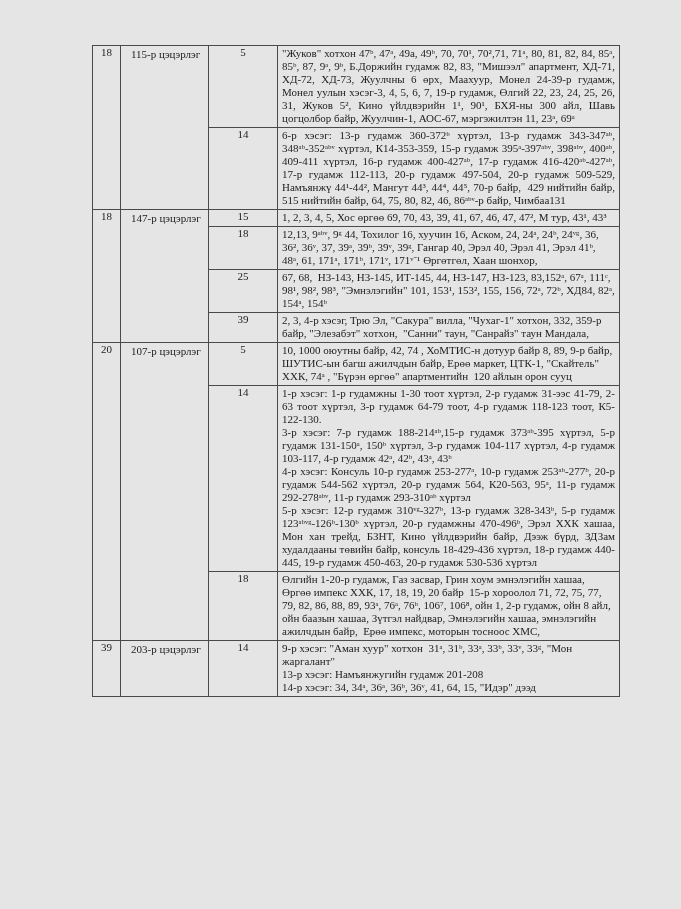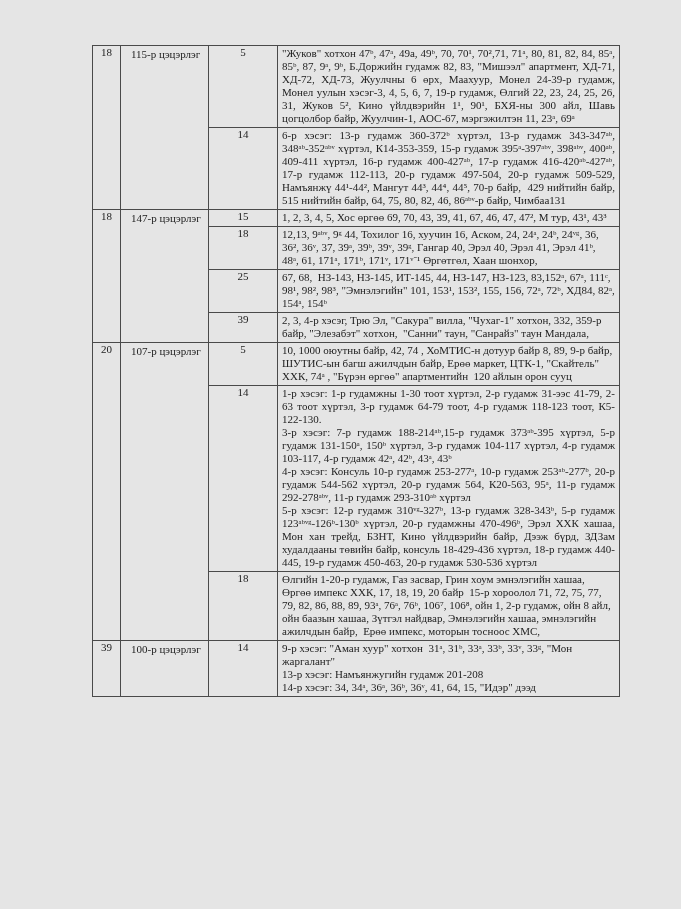--- a/index.html
+++ b/index.html
@@ -112,21 +112,21 @@
 4-р хэсэг: Консуль 10-р гудамж 253-277ᵃ, 10-р гудамж 253ᵃᵇ-277ᵇ, 20-р гудамж 544-562 хүртэл, 20-р гудамж 564, К20-563, 95ᵃ, 11-р гудамж 292-278ᵃᵇᵛ, 11-р гудамж 293-310ᵃᵇ хүртэл
 5-р хэсэг: 12-р гудамж 310ᵛᵍ-327ᵇ, 13-р гудамж 328-343ᵇ, 5-р гудамж 123ᵃᵇᵛᵍ-126ᵇ-130ᵇ хүртэл, 20-р гудамжны 470-496ᵇ, Эрэл ХХК хашаа, Мон хан трейд, БЗНТ, Кино үйлдвэрийн байр, Дээж бүрд, ЗДЗам худалдааны төвийн байр, консуль 18-429-436 хүртэл, 18-р гудамж 440-445, 19-р гудамж 450-463, 20-р гудамж 530-536 хүртэл</td>
       </tr>
       <tr>
         <td class="c-count">18</td>
         <td class="c-text">Өлгийн 1-20-р гудамж, Газ засвар, Грин хоум эмнэлэгийн хашаа, Өргөө импекс ХХК, 17, 18, 19, 20 байр  15-р хороолол 71, 72, 75, 77, 79, 82, 86, 88, 89, 93ᵃ, 76ᵃ, 76ᵇ, 106⁷, 106⁸, ойн 1, 2-р гудамж, ойн 8 айл, ойн баазын хашаа, Зүтгэл найдвар, Эмнэлэгийн хашаа, эмнэлэгийн ажилчдын байр,  Ерөө импекс, моторын тосноос ХМС,</td>
       </tr>
 
       <tr>
         <td class="c-num">39</td>
-        <td class="c-name">100-р цэцэрлэг</td>
+        <td class="c-name">203-р цэцэрлэг</td>
         <td class="c-count">14</td>
         <td class="c-text">9-р хэсэг: "Аман хуур" хотхон  31ᵃ, 31ᵇ, 33ᵃ, 33ᵇ, 33ᵛ, 33ᵍ, "Мон жаргалант"
 13-р хэсэг: Намъянжугийн гудамж 201-208
 14-р хэсэг: 34, 34ᵃ, 36ᵃ, 36ᵇ, 36ᵛ, 41, 64, 15, "Идэр" дээд</td>
       </tr>
     </tbody>
   </table>
 </div>
 
 </body></html>

